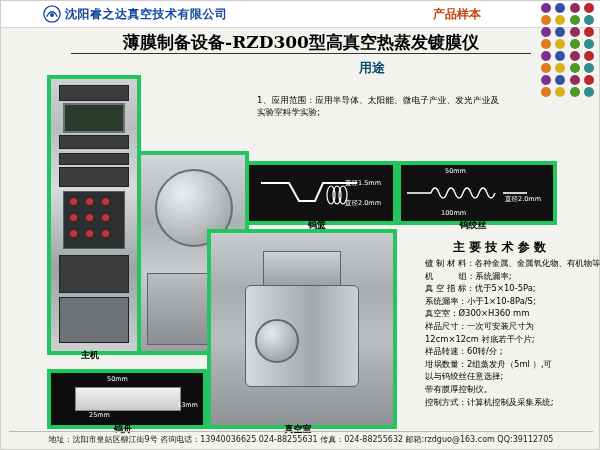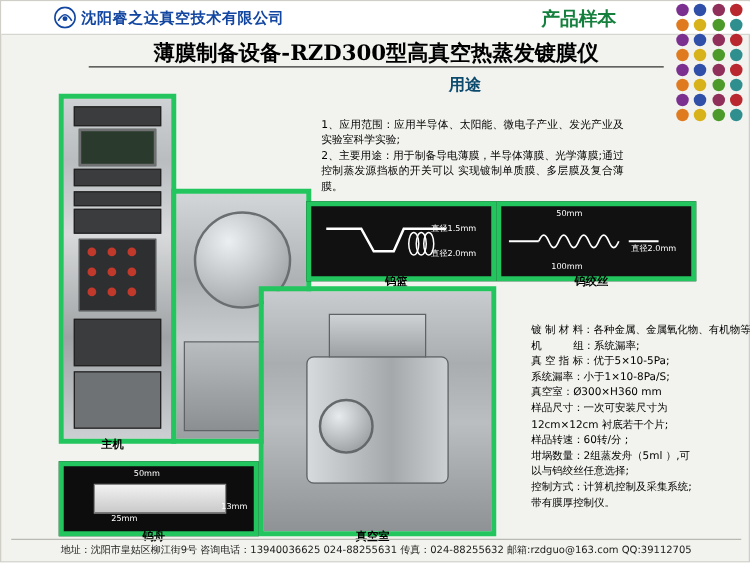--- a/index.html
+++ b/index.html
@@ -28,21 +28,21 @@
     width:18px;height:18px;
   }
   .company{
     position:absolute;left:64px;top:5px;
     font-size:12px;font-weight:bold;color:#1246a0;
     letter-spacing:0.5px;
     white-space:nowrap;
   }
   .sample-label{
     position:absolute;left:432px;top:5px;
-    font-size:15px;font-weight:bold;color:#15803d;
+    font-size:12px;font-weight:bold;color:#c2410c;
     white-space:nowrap;
   }
   .dotgrid{
     position:absolute;right:4px;top:2px;
     width:56px;height:86px;
     display:grid;
     grid-template-columns:repeat(4,1fr);
     grid-auto-rows:11px;
     gap:1px;
   }
@@ -176,36 +176,36 @@
         <i style="background: rgb(47, 143, 143);"></i>
       </div>
   </div>
 
   <div class="title">薄膜制备设备-RZD300型高真空热蒸发镀膜仪</div>
   <div class="title-rule"></div>
 
   <div class="usage-head">用途</div>
   <div class="usage-body">
     <div>1、应用范围：应用半导体、太阳能、微电子产业、发光产业及实验室科学实验;</div>
-    <div>2、主要用途：用于制备导电薄膜，半导体薄膜、光学薄膜;通过控制蒸发源挡板的开关可以 实现镀制单质膜、多层膜及复合薄膜。</div>
-  </div>
-
+  </div>
+
+  <div class="spec-head">主 要 技 术 参 数</div>
   <div class="spec-body" id="spec-list">
       <div>镀 制 材 料：各种金属、金属氧化物、有机物等;</div>
       <div>机　　　组：系统漏率;</div>
       <div>真 空 指 标：优于5×10-5Pa;</div>
       <div>系统漏率：小于1×10-8Pa/S;</div>
       <div>真空室：Ø300×H360 mm</div>
       <div>样品尺寸：一次可安装尺寸为</div>
       <div>12cm×12cm 衬底若干个片;</div>
       <div>样品转速：60转/分 ;</div>
       <div>坩埚数量：2组蒸发舟（5ml ）,可</div>
       <div>以与钨绞丝任意选择;</div>
+      <div>带有膜厚控制仪。</div>
       <div>控制方式：计算机控制及采集系统;</div>
-      <div>带有膜厚控制仪。</div>
     </div>
 
   <div class="photo" id="photo-main">
     <div class="panel" style="top:6px;height:14px;"></div>
     <div class="screen"></div>
     <div class="panel" style="top:56px;height:12px;"></div>
     <div class="panel" style="top:74px;height:10px;"></div>
     <div class="panel" style="top:88px;height:18px;"></div>
     <div class="btns">
       <i style="left:6px;top:6px;"></i>

